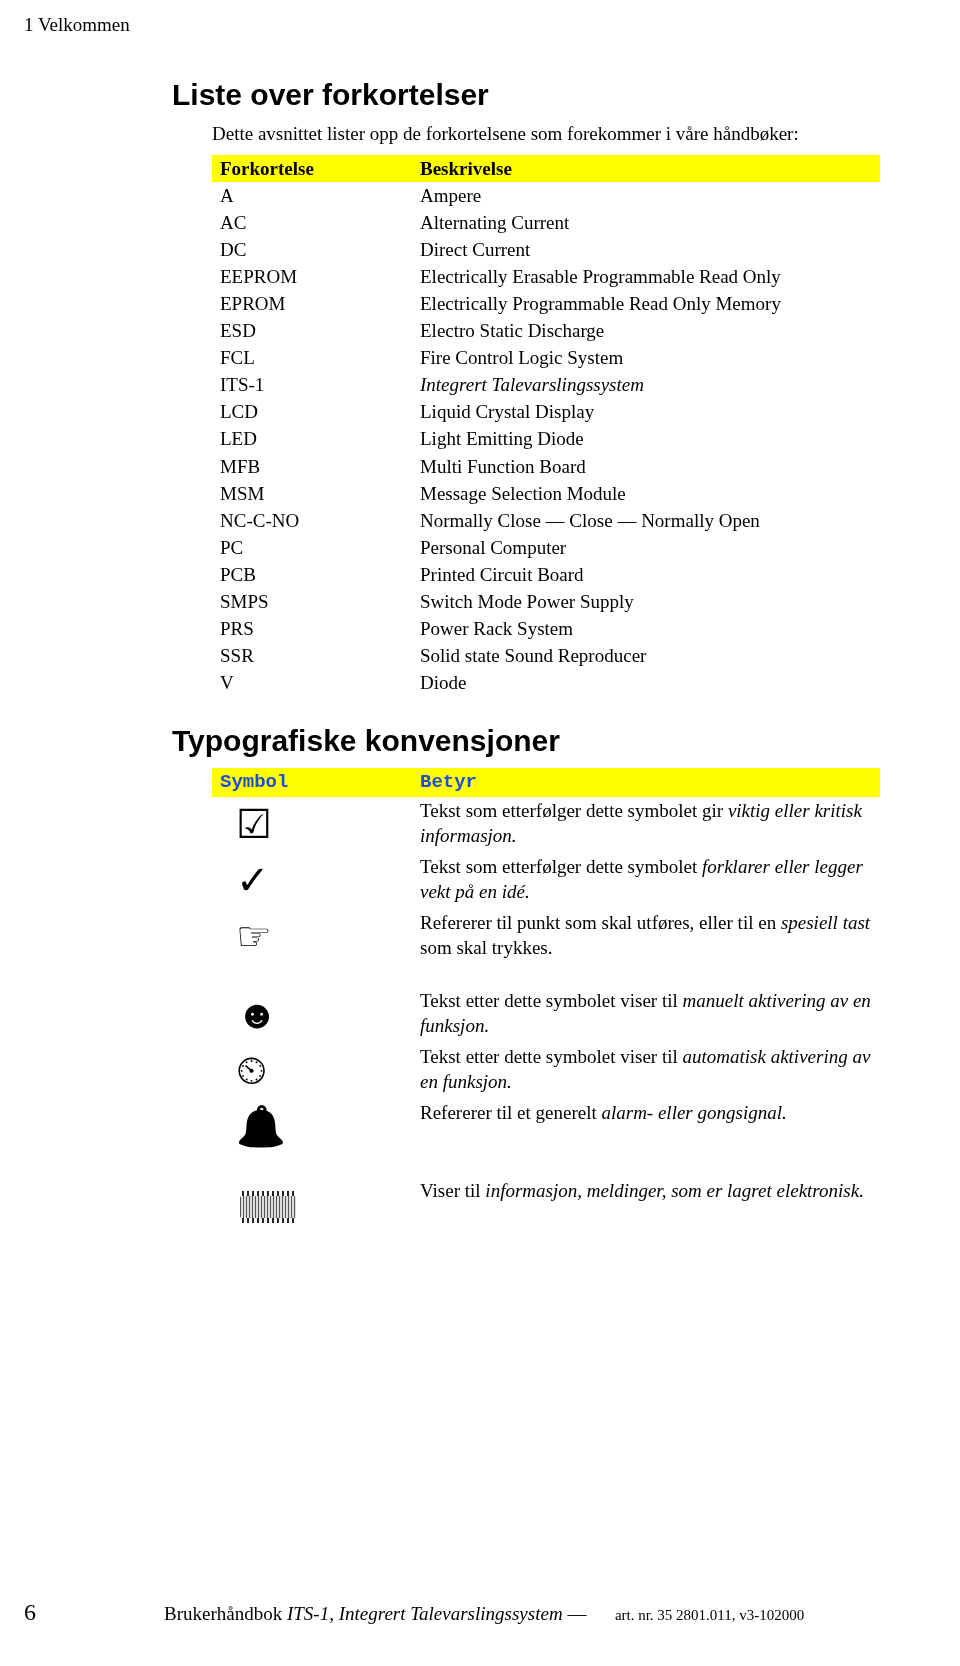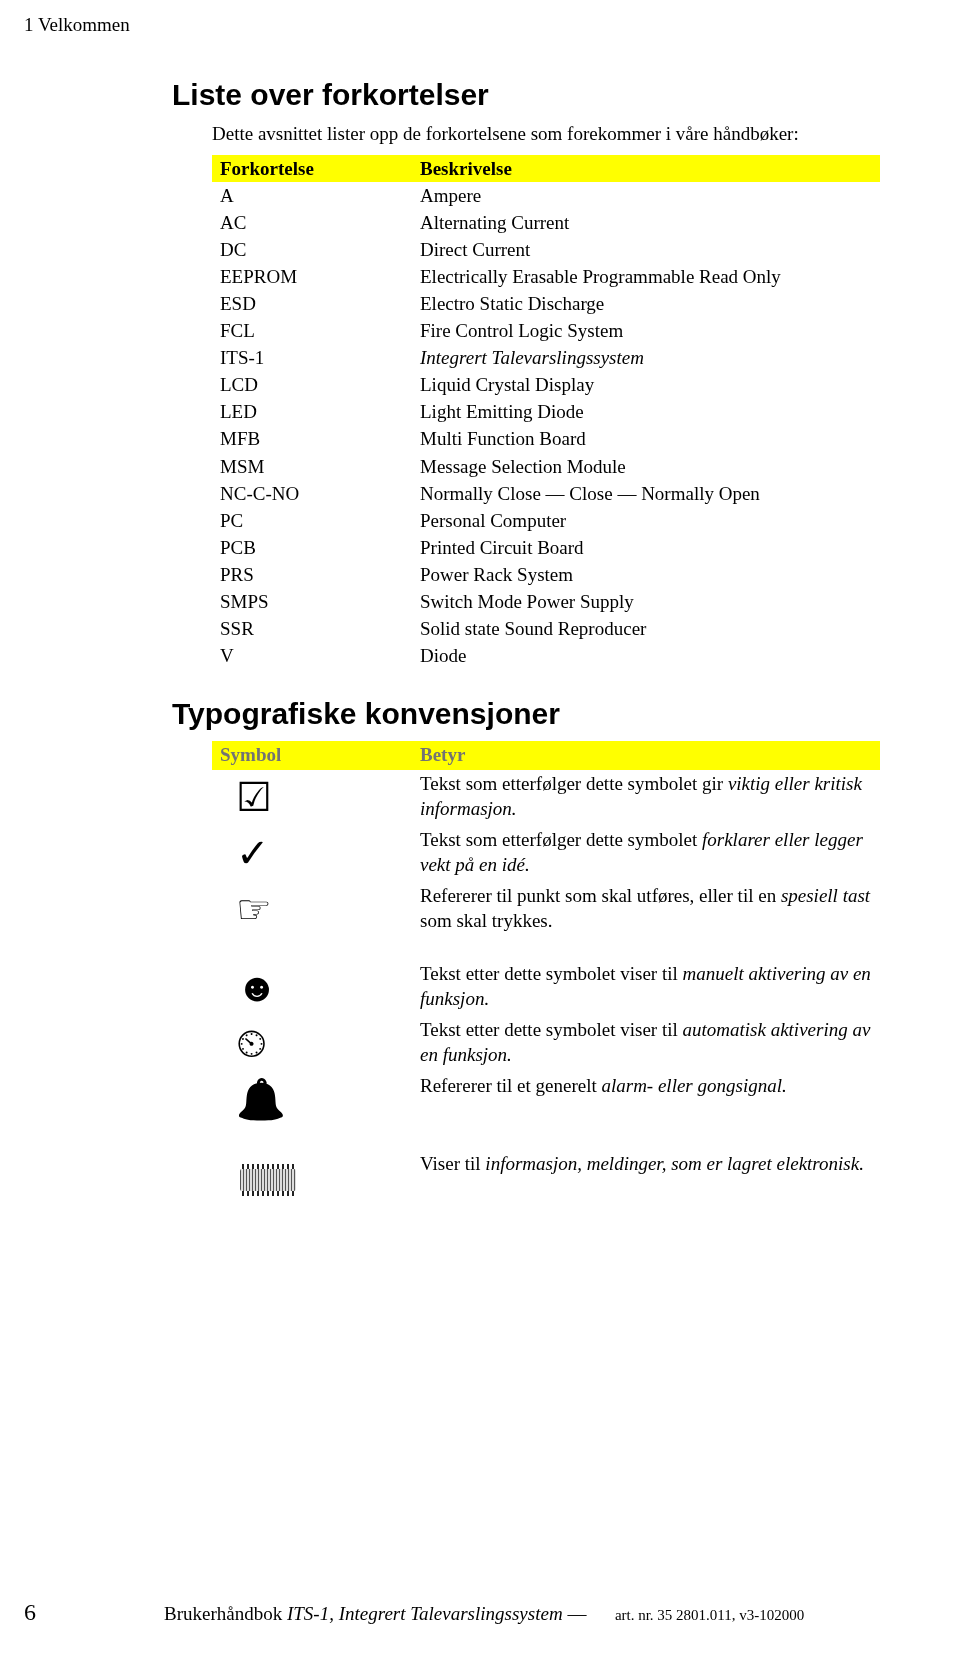--- a/index.html
+++ b/index.html
@@ -59,21 +59,22 @@
     }
     .symbol-table td {
       padding: 2px 6px 2px 8px;
       vertical-align: top;
       line-height: 1.3;
     }
     .symbol-table .scol1 { width: 200px; }
     .sym-header td {
       background: #ffff00;
       font-weight: bold;
-      color: #737373;
+      color: #1d4ed8;
+      font-family: Liberation Mono, monospace;
     }
     .symbol-cell {
       font-size: 40px;
       text-align: left;
       padding-left: 24px !important;
       line-height: 1.0;
     }
     .chip-icon {
       display: inline-block;
       width: 56px;
@@ -137,20 +138,24 @@
         </tr>
         <tr>
           <td class="col1">DC</td>
           <td>Direct Current</td>
         </tr>
         <tr>
           <td class="col1">EEPROM</td>
           <td>Electrically Erasable Programmable Read Only</td>
         </tr>
         <tr>
+          <td class="col1">EPROM</td>
+          <td>Electrically Programmable Read Only Memory</td>
+        </tr>
+        <tr>
           <td class="col1">ESD</td>
           <td>Electro Static Discharge</td>
         </tr>
         <tr>
           <td class="col1">FCL</td>
           <td>Fire Control Logic System</td>
         </tr>
         <tr>
           <td class="col1">ITS-1</td>
           <td class="italic">Integrert Talevarslingssystem</td>
@@ -177,26 +182,26 @@
         </tr>
         <tr>
           <td class="col1">PC</td>
           <td>Personal Computer</td>
         </tr>
         <tr>
           <td class="col1">PCB</td>
           <td>Printed Circuit Board</td>
         </tr>
         <tr>
+          <td class="col1">SMPS</td>
+          <td>Switch Mode Power Supply</td>
+        </tr>
+        <tr>
           <td class="col1">PRS</td>
           <td>Power Rack System</td>
-        </tr>
-        <tr>
-          <td class="col1">SMPS</td>
-          <td>Switch Mode Power Supply</td>
         </tr>
         <tr>
           <td class="col1">SSR</td>
           <td>Solid state Sound Reproducer</td>
         </tr>
         <tr>
           <td class="col1">V</td>
           <td>Diode</td>
         </tr>
       </tbody>

